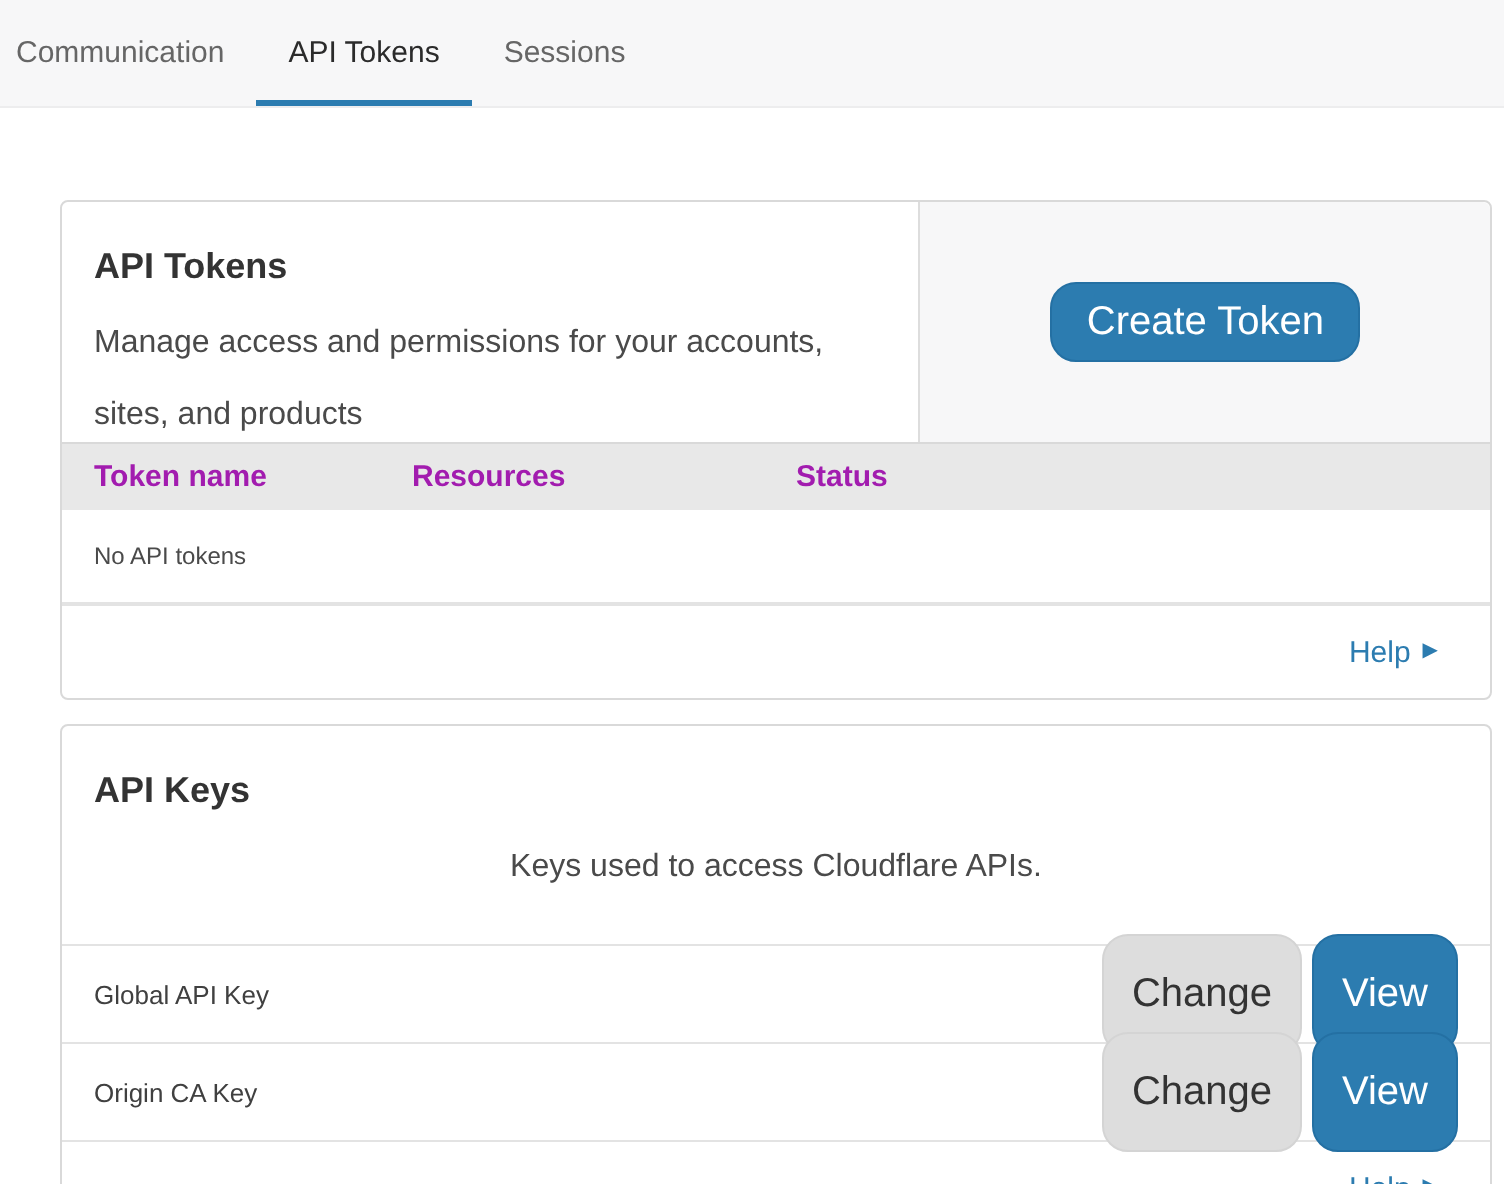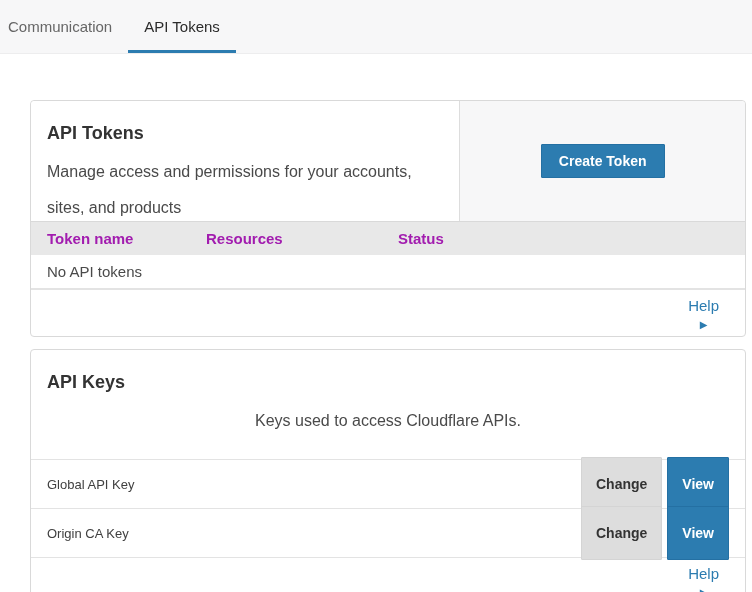--- a/index.html
+++ b/index.html
@@ -75,26 +75,25 @@
   .card-desc {
     font-size: 16px;
     line-height: 36px;
     color: #4a4a4a;
   }
 
   
   .btn {
     display: inline-block;
     border: 1px solid transparent;
-    border-radius: 1px;
-    font-size: 14px;
+    border-radius: 13px;
+    font-size: 20px;
     font-family: inherit;
     cursor: pointer;
     line-height: 1;
-    font-weight: bold;
   }
   .btn-primary {
     background: #2c7cb0;
     border-color: #2470a3;
     color: #fff;
   }
   .btn-lg { padding: 9px 17px; }
   .btn-sm { padding: 19px 14px; }
   .btn-secondary {
     background: #ddd;
@@ -109,44 +108,43 @@
     align-items: center;
     height: 34px;
     padding: 0 16px;
     background: #e8e8e8;
     border-top: 1px solid #d9d9d9;
     font-size: 15px;
     font-weight: 700;
     color: #a21caf;
   }
   .table-empty-row {
-    height: 34px;
-    display: flex;
-    align-items: center;
-    padding: 0 16px;
-    font-size: 15px;
+    height: 47px;
+    display: flex;
+    align-items: center;
+    padding: 0 16px;
+    font-size: 12px;
     color: #4a4a4a;
     border-bottom: 1px solid #e3e3e3;
   }
   .help-row {
     height: 47px;
     display: flex;
     align-items: center;
     justify-content: flex-end;
     padding: 0 26px;
   }
   .help-link {
     color: #2c7cb0;
     font-size: 15px;
     text-decoration: none;
     display: inline-flex;
     align-items: center;
     gap: 6px;
     cursor: pointer;
-    flex-direction: column;
   }
   .help-arrow { font-size: 10px; line-height: 1; color: #2c7cb0; }
 
   
   .simple-header { padding: 22px 16px 20px 16px; }
   .simple-header .card-desc { margin-top: 10px; text-align: center; }
   .key-row {
     height: 49px;
     display: flex;
     align-items: center;
@@ -160,20 +158,21 @@
   }
   .key-row .key-actions { display: flex; gap: 5px; }
   .card .help-row { border-top: 1px solid #e3e3e3; }
 </style>
 </head>
 <body>
 
 <nav class="tabbar">
   <div class="tab">Communication</div>
   <div class="tab active">API Tokens</div>
+  <div class="tab">Sessions</div>
 </nav>
 
 <main class="content">
 
   <section class="card">
     <div class="split-header">
       <div class="head-left">
         <h2 class="card-title">API Tokens</h2>
         <div class="card-desc">Manage access and permissions for your accounts, sites, and products</div>
       </div>

